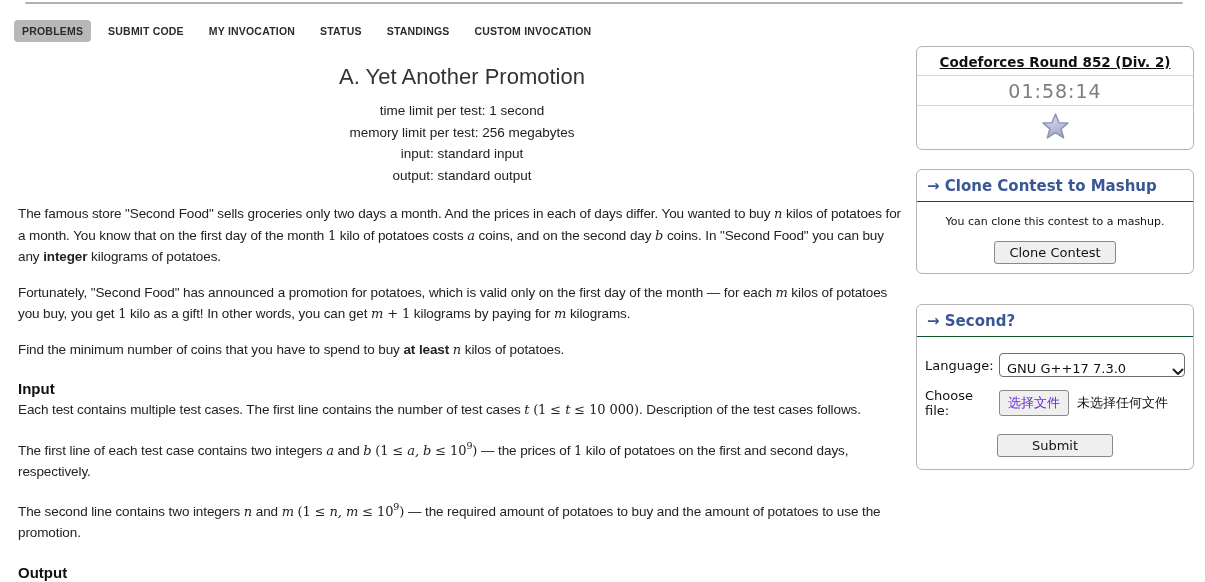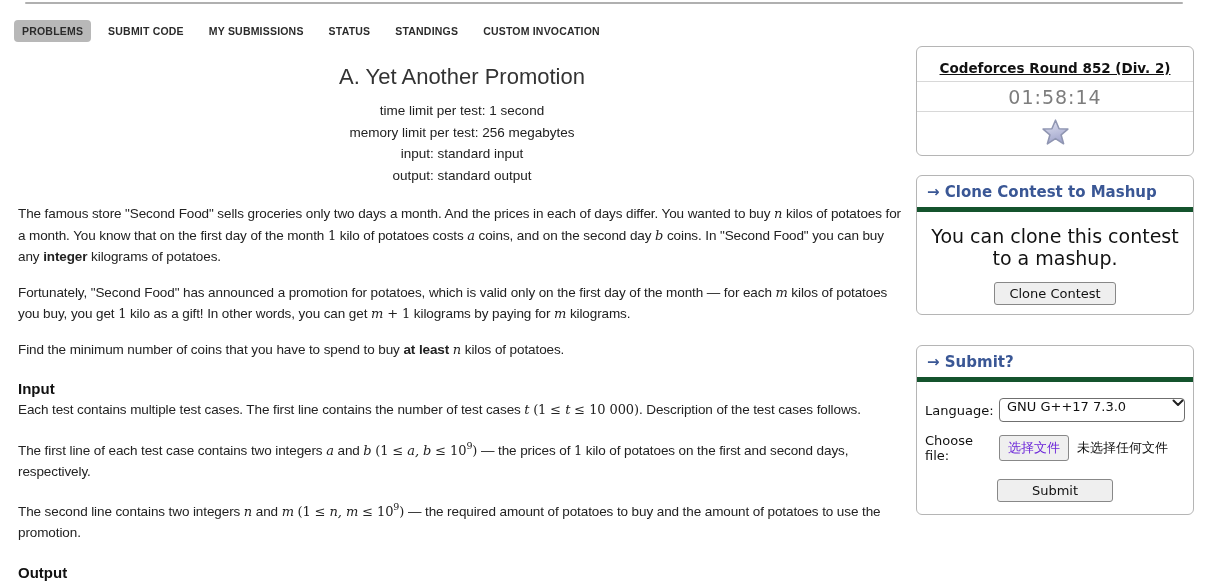--- a/index.html
+++ b/index.html
@@ -23,59 +23,59 @@
   .seg-b{font-weight:bold;}
   .seg-m{font-family:"DejaVu Serif",serif;font-style:italic;font-size:13px;}
   .seg-mn{font-family:"DejaVu Serif",serif;font-size:13px;}
   sup.seg-sup{font-family:"DejaVu Serif",serif;font-size:9.5px;}
 
   
   .sidebar{position:absolute;left:916px;top:46px;width:278px;font-family:"DejaVu Sans",sans-serif;}
   .box{border:1px solid var(--box_border,#b5b5b5);border-radius:6px;background:#fff;overflow:hidden;}
   .crow{text-align:center;border-top:1px solid #d8d8d8;}
   .crow:first-child{border-top:none;}
-  .crow-title{padding:5px 4px 4px 4px;margin-top:6px;}
+  .crow-title{padding:5px 4px 4px 4px;}
   .crow-title a{font-size:13.5px;font-weight:bold;color:#111;text-decoration:underline;cursor:pointer;}
   .crow-status{background:var(--row_alt_bg,#f1f1f1);padding:4px 0;
                font-size:14px;font-weight:bold;color:var(--accent_blue,#3a5795);}
   .crow-timer{padding:4px 0 3px 0;font-size:19px;color:var(--timer_gray,#7d7d7d);letter-spacing:1px;}
   .crow-virtual{background:var(--row_alt_bg,#f1f1f1);padding:5px 0;
                 font-size:18px;color:var(--virtual_gray,#8d8d8d);}
   .crow-star{padding:7px 0 6px 0;}
   .crow-star svg{cursor:pointer;}
-  .caption{padding:7px 10px 6px 10px;border-bottom:5px solid #14532d;
+  .caption{padding:7px 10px 6px 10px;border-bottom:1px solid #14532d;
            font-size:15px;font-weight:bold;color:var(--accent_blue,#3a5795);}
-  .clone-body{padding:13px 8px 0 8px;text-align:center;font-size:19px;color:#111;}
+  .clone-body{padding:13px 8px 0 8px;text-align:center;font-size:11px;color:#111;}
   .btn{font-family:"DejaVu Sans",sans-serif;font-size:13px;color:#111;
        background:#efefef;border:1px solid #888;border-radius:3px;
        padding:3px 14px;cursor:pointer;}
   .clone-btnrow{text-align:center;padding:13px 0 9px 0;}
   .gap1{height:19px;}
   .gap2{height:30px;}
   .form{padding:16px 8px 12px 8px;font-size:13px;color:#111;}
   .frow{display:flex;align-items:center;margin-bottom:11px;}
   .flabel{width:74px;flex:none;line-height:15px;}
-  .select{flex:1;display:flex;align-items:flex-start;justify-content:space-between;
+  .select{flex:1;display:flex;align-items:flex-end;justify-content:space-between;
           border:1px solid #6f6f6f;border-radius:4px;height:22px;padding:0 0 0 7px;
           background:#fff;cursor:pointer;gap:20px;}
   .filebtn{font-family:"DejaVu Sans",sans-serif;font-size:13px;color:#6d28d9;background:#efefef;
            border:1px solid #888;border-radius:3px;padding:3px 8px;cursor:pointer;margin-right:8px;}
   .submit-row{text-align:center;padding-top:5px;}
   .submit-btn{padding:3px 34px;}
 </style>
 </head>
 <body>
 
 <div class="page">
   <div class="topline"></div>
 
   <div class="tabbar">
     <span class="tab selected">PROBLEMS</span>
     <span class="tab">SUBMIT CODE</span>
-    <span class="tab">MY SUBMISSIONS</span>
+    <span class="tab">MY INVOCATION</span>
     <span class="tab">STATUS</span>
     <span class="tab">STANDINGS</span>
     <span class="tab">CUSTOM INVOCATION</span>
   </div>
 
   <div class="main">
     <div class="ptitle">A. Yet Another Promotion</div>
     <div class="limits">
       <div>time limit per test: 1 second</div>
       <div>memory limit per test: 256 megabytes</div>
@@ -121,21 +121,21 @@
       <div class="caption">→ Clone Contest to Mashup</div>
       <div class="clone-body">You can clone this contest to a mashup.</div>
       <div class="clone-btnrow">
         <button class="btn">Clone Contest</button>
       </div>
     </div>
 
     <div class="gap2"></div>
 
     <div class="box">
-      <div class="caption">→ Submit?</div>
+      <div class="caption">→ Second?</div>
       <div class="form">
         <div class="frow">
           <span class="flabel">Language:</span>
           <div class="select">
             <span>GNU G++17 7.3.0</span>
             <svg width="12" height="8" viewBox="0 0 12 8">
               <polyline points="1.5,1.5 6,6 10.5,1.5" fill="none" stroke="#222" stroke-width="2" stroke-linecap="round" stroke-linejoin="round"></polyline>
             </svg>
           </div>
         </div>

